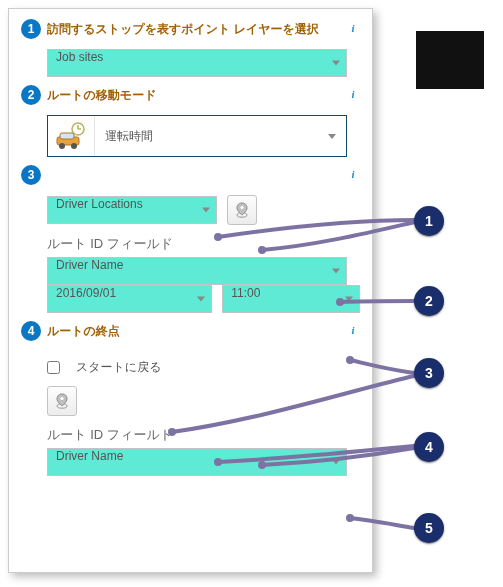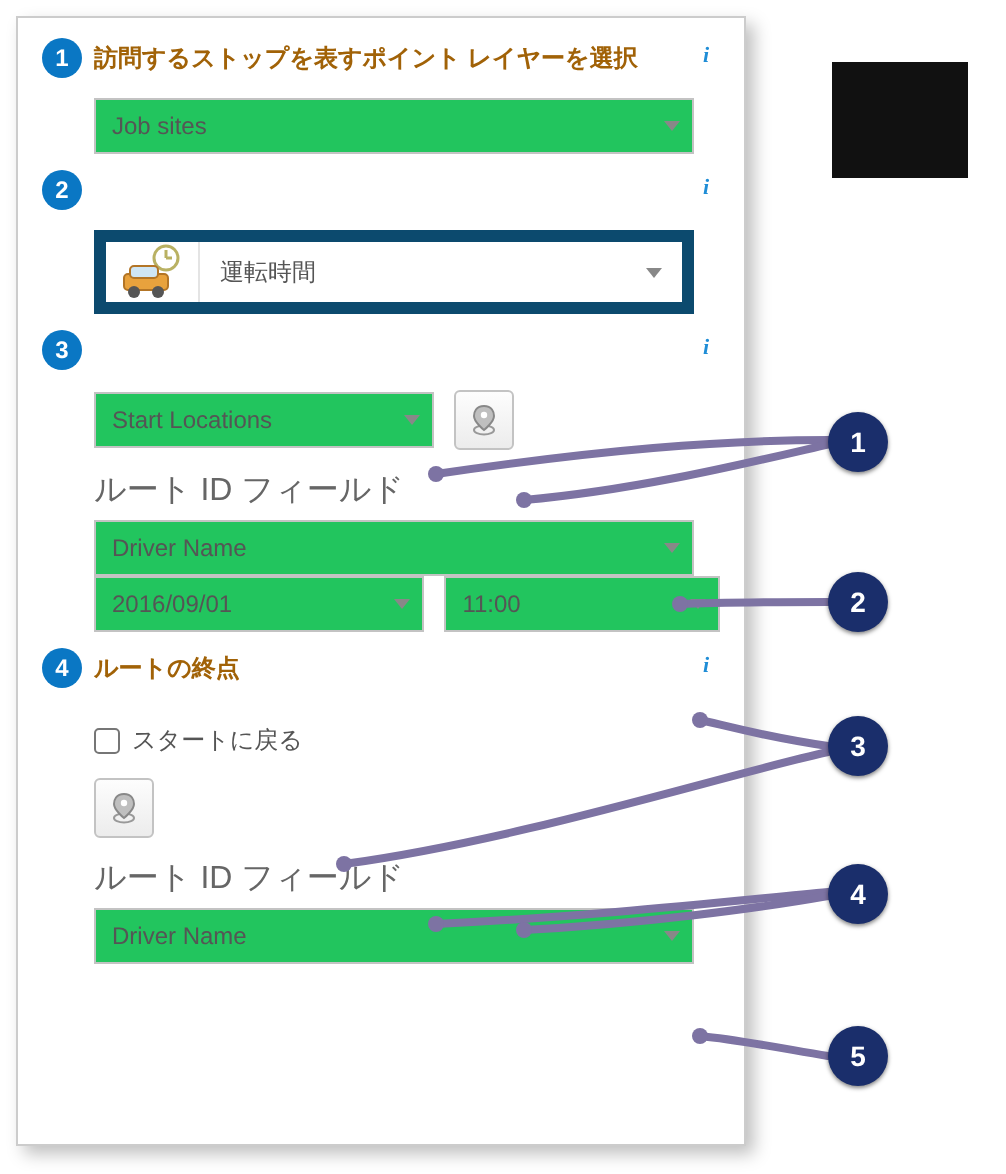--- a/index.html
+++ b/index.html
@@ -7,30 +7,30 @@
   
   #panel{position:absolute;left:8px;top:8px;width:365px;height:565px;background:#fff;border:1px solid #ccc;box-shadow:4px 4px 8px rgba(0,0,0,0.25);padding:10px 12px 0 12px;box-sizing:border-box;overflow:hidden;}
   
   #panel::after{content:"";position:absolute;left:0;right:0;bottom:-1px;height:14px;background:#fff;clip-path:polygon(0 40%,5% 70%,10% 30%,15% 80%,22% 35%,28% 75%,34% 25%,40% 65%,46% 30%,53% 80%,59% 35%,66% 70%,72% 30%,78% 75%,85% 35%,91% 70%,97% 40%,100% 60%,100% 100%,0 100%);}
   .step{margin-bottom:2px;}
   .step-head{display:flex;align-items:center;position:relative;padding-right:16px;}
   .step-num{flex:0 0 auto;width:20px;height:20px;border-radius:50%;background:#0a77c4;color:#fff;font-weight:bold;font-size:12px;display:flex;align-items:center;justify-content:center;margin-right:6px;}
   .step-title{font-size:12px;font-weight:bold;color:#a16207;}
   .info{position:absolute;right:0;top:2px;width:14px;height:14px;border-radius:50%;color:#1f8dd6;font-weight:bold;font-size:11px;display:flex;align-items:center;justify-content:center;font-family:Georgia,serif;font-style:italic;}
   .step-body{padding:10px 0 6px 26px;}
-  .dd{position:relative;height:28px;border:1px solid #c3c3c3;background:#22c55e;display:flex;align-items:center;padding:0 24px 0 8px;box-sizing:border-box;color:#555;cursor:pointer;}
+  .dd{position:relative;height:28px;border:1px solid #c3c3c3;background:#5eead4;display:flex;padding:0 24px 0 8px;box-sizing:border-box;color:#555;cursor:pointer;}
   .dd .chev{position:absolute;right:6px;top:50%;transform:translateY(-50%);width:0;height:0;border-left:4px solid transparent;border-right:4px solid transparent;border-top:5px solid #888;}
   .dd-row{display:flex;align-items:center;gap:10px;}
-  .travel{display:flex;align-items:center;border:6px solid #0c4a6e;height:42px;width:300px;box-sizing:border-box;}
+  .travel{display:flex;align-items:center;border:1px solid #0c4a6e;height:42px;width:300px;box-sizing:border-box;}
   .travel .icon{width:46px;height:100%;display:flex;align-items:center;justify-content:center;border-right:1px solid #e4e4e4;}
   .travel .lbl{flex:1;padding-left:10px;color:#555;}
   .travel .chev{margin-right:10px;width:0;height:0;border-left:4px solid transparent;border-right:4px solid transparent;border-top:5px solid #888;}
-  .sublabel{font-size:16px;color:#666;margin:10px 0 4px 0;}
+  .sublabel{font-size:13px;color:#666;margin:10px 0 4px 0;}
   .toolbtn{width:28px;height:28px;border:1px solid #c3c3c3;border-radius:3px;background:linear-gradient(#fdfdfd,#ececec);display:flex;align-items:center;justify-content:center;color:#666;}
-  .chk{display:flex;align-items:center;gap:6px;color:#555;margin:8px 0 10px 0;}
+  .chk{display:flex;align-items:center;gap:16px;color:#555;margin:8px 0 10px 0;}
   .chk input{width:13px;height:13px;margin:0;}
   
   #darkbox{position:absolute;left:416px;top:31px;width:68px;height:58px;background:#111;}
   
   .badge{position:absolute;width:30px;height:30px;border-radius:50%;background:#1a2e6b;color:#fff;font-size:14px;font-weight:bold;display:flex;align-items:center;justify-content:center;box-shadow:0 1px 2px rgba(0,0,0,0.5);z-index:20;}
   svg.connectors{position:absolute;left:0;top:0;width:503px;height:587px;pointer-events:none;z-index:10;}
   .conn{stroke:#7d73a3;stroke-width:4;fill:none;stroke-linecap:round;}
   .connEnd{fill:#7d73a3;}
 </style>
 </head>
@@ -50,20 +50,21 @@
         <div class="dd" style="width:300px">
           <span>Job sites</span>
           <span class="chev"></span>
         </div>
       </div>
     </div>
 
     <div class="step">
       <div class="step-head">
         <div class="step-num">2</div>
+        <div class="step-title">ルートの移動モード</div>
         <div class="info">i</div>
       </div>
       <div class="step-body">
         <div class="travel">
           <div class="icon">
             <svg width="34" height="30" viewBox="0 0 34 30">
               <circle cx="24" cy="8" r="6" fill="#fff" stroke="#b9b163" stroke-width="1.5"></circle>
               <line x1="24" y1="8" x2="24" y2="4" stroke="#b9b163" stroke-width="1.5"></line>
               <line x1="24" y1="8" x2="27" y2="8" stroke="#b9b163" stroke-width="1.5"></line>
               <rect x="3" y="16" width="22" height="8" rx="2" fill="#e8a23d" stroke="#b37526"></rect>
@@ -79,21 +80,21 @@
     </div>
 
     <div class="step">
       <div class="step-head">
         <div class="step-num">3</div>
         <div class="info">i</div>
       </div>
       <div class="step-body">
         <div class="dd-row">
           <div class="dd" style="width:170px">
-            <span>Start Locations</span>
+            <span>Driver Locations</span>
             <span class="chev"></span>
           </div>
           <div class="toolbtn">
             <svg width="14" height="16" viewBox="0 0 14 16">
                 <ellipse cx="7" cy="13" rx="5" ry="2.2" fill="none" stroke="#999"></ellipse>
                 <path d="M7 1 C3 1 2 4 2 6 C2 9 7 13 7 13 C7 13 12 9 12 6 C12 4 11 1 7 1 Z" fill="#bfbfbf" stroke="#888"></path>
                 <circle cx="7" cy="5.5" r="1.6" fill="#fff"></circle>
               </svg>
           </div>
         </div>

